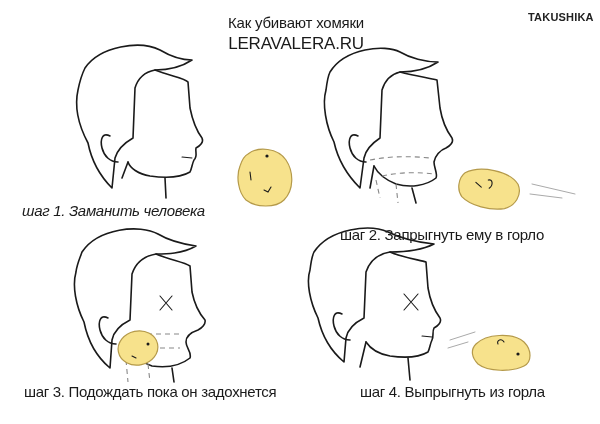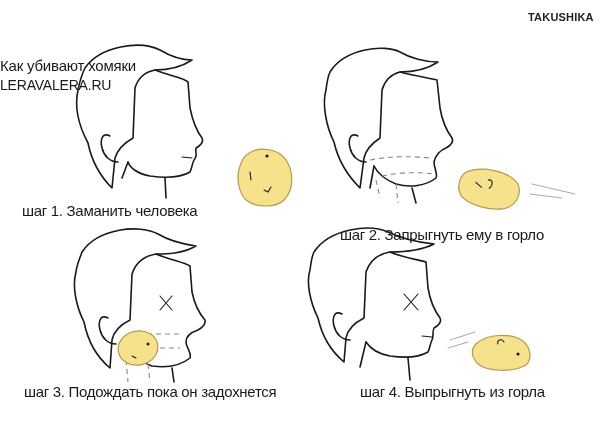--- a/index.html
+++ b/index.html
@@ -1,19 +1,19 @@
 <!DOCTYPE html>
 <html><head>
 <meta charset="utf-8">
 <style>
   html, body { margin: 0; padding: 0; background: #ffffff; }
   body { width: 600px; height: 424px; position: relative; overflow: hidden; font-family: "Liberation Sans", "DejaVu Sans", sans-serif; color: #1a1a1a; }
-  .title { position: absolute; left: 0; width: 592px; font-size: 15px; letter-spacing: -0.2px; margin-top: 43px; }
+  .title { position: absolute; left: 0; width: 592px; text-align: center; font-size: 15px; letter-spacing: -0.2px; }
   .title.t1 { top: 14px; }
-  .title.t2 { top: 34px; font-size: 14px; }
+  .title.t2 { top: 34px; font-size: 17px; }
   .credit { position: absolute; top: 11px; left: 528px; font-size: 11px; font-weight: bold; letter-spacing: 0.2px; color: #222; }
   .caption { position: absolute; font-size: 15px; letter-spacing: -0.3px; white-space: nowrap; }
   .panel { position: absolute; }
   svg { display: block; overflow: visible; }
   .line { fill: none; stroke: #1a1a1a; stroke-width: 1.6; stroke-linecap: round; stroke-linejoin: round; }
   .thin { fill: none; stroke: #1a1a1a; stroke-width: 1.1; stroke-linecap: round; }
   .dash { fill: none; stroke: #888; stroke-width: 1.1; stroke-dasharray: 5 4; }
   .speed { fill: none; stroke: #aaa; stroke-width: 1; stroke-linecap: round; }
 </style>
 </head>
@@ -32,21 +32,21 @@
       <path class="line" d="M98,124 L92,140 M135,140 L136,160"></path>
       <path class="thin" d="M152,119 L162,120"></path>
     </g>
     <g transform="translate(208,112)">
       <path fill="#F7E28C" stroke="#B59A4A" stroke-width="1.2" d="M10,4 C20,-4 40,-2 48,10 C56,22 56,40 46,50 C38,58 18,58 8,50 C0,42 -2,26 2,16 C4,10 6,6 10,4 Z"></path>
       <circle cx="29" cy="6" r="1.6" fill="#1a1a1a"></circle>
       <path class="thin" stroke="#8a7a3a" d="M12,22 L13,30 M26,40 L30,42 L33,37"></path>
     </g>
   </svg>
 </div>
-<div class="caption" style="left:22px; top:202px;">шаг 1. Заманить человека</div>
+<div class="caption" style="left:22px; top:202px;font-style:italic;">шаг 1. Заманить человека</div>
 
 <div class="panel" style="left:300px; top:38px;">
   <svg width="300" height="165">
     <g>
       <path fill="#B9A360" class="line" d="M30,34 C45,10 85,6 100,14 C110,20 125,24 138,24 C126,32 110,34 100,34 C92,36 85,42 82,52 L80,100 C74,104 66,110 64,120 L60,150 C48,138 38,122 34,104 C26,88 22,66 26,52 C27,44 28,38 30,34 Z"></path>
       <path class="line" d="M100,34 C115,38 130,40 137,42 L140,70 C142,82 146,92 152,100 C154,104 150,108 146,110 C140,112 135,118 134,124 C134,130 138,136 136,140 C126,148 110,150 96,146 C86,142 78,136 74,128"></path>
       <path class="line" fill="#B9A360" d="M58,98 C50,94 48,102 50,110 C52,118 58,124 66,124"></path>
       <path class="line" d="M74,128 L70,150 M112,150 L116,165"></path>
       <path class="dash" d="M70,122 C90,118 110,118 130,120 M82,138 C100,134 118,134 134,136 M76,142 L80,160 M96,146 L98,165"></path>
     </g>

